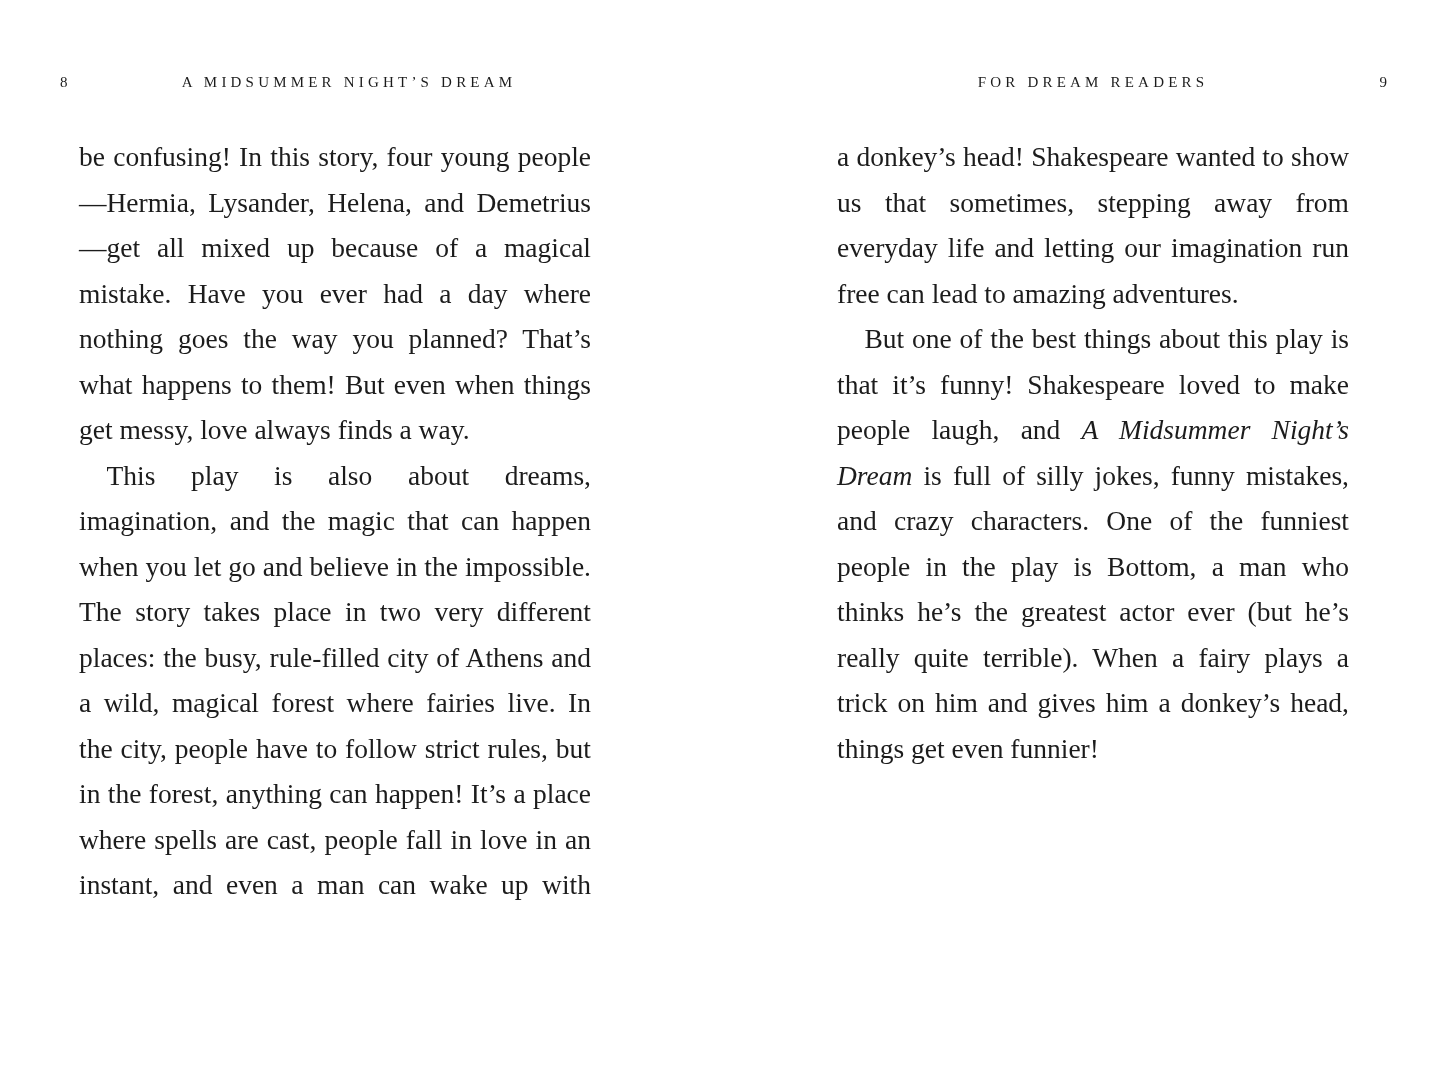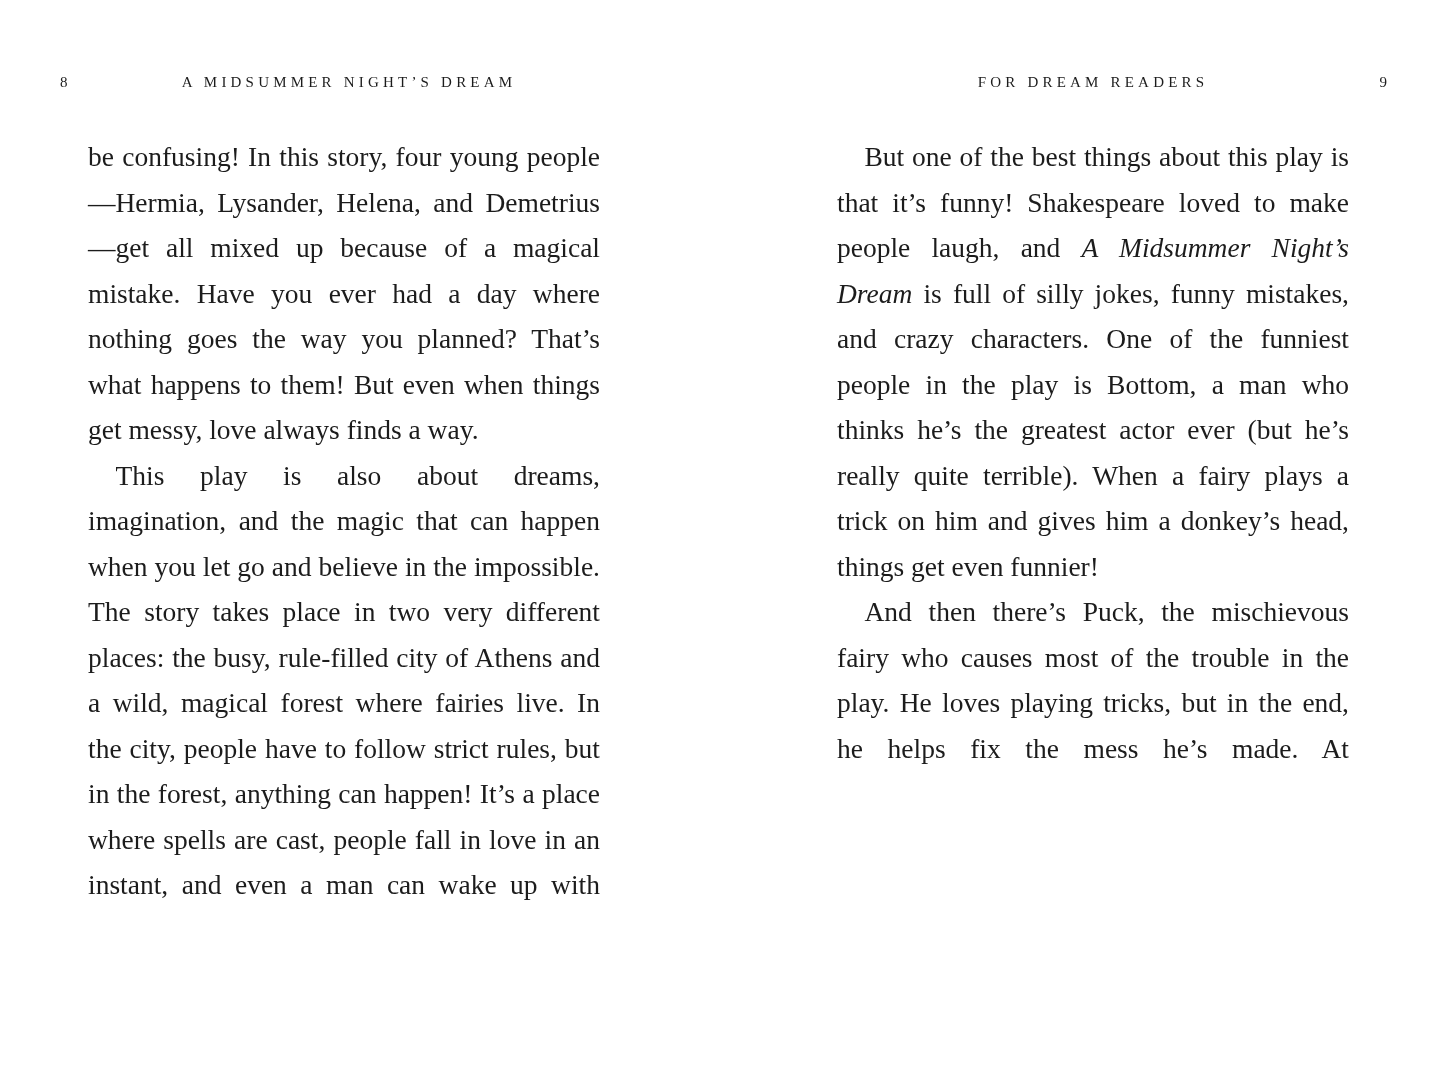--- a/index.html
+++ b/index.html
@@ -54,21 +54,21 @@
   .page-body{
     position:absolute;
     top:134px;
     width:512px;
     font-size:27.5px;
     line-height:45.5px;
     text-align:justify;
     text-justify:inter-word;
     hyphens:none;
   }
-  .page-left .page-body{ left:88px; }
+  .page-left .page-body{ left:79px; }
   .page-right .page-body{ left:115px; }
 
   .page-body p{
     margin:0;
     text-align:justify;
   }
   .page-body p.indent{ text-indent:1em; }
   .page-body p.continues{ text-align-last:justify; }
   .page-body em{ font-style:italic; }
 </style>
@@ -83,18 +83,18 @@
     <div class="page-body">
         <p><span>be confusing! In this story, four young people—Hermia, Lysander, Helena, and Demetrius—get all mixed up because of a magical mistake. Have you ever had a day where nothing goes the way you planned? That’s what happens to them! But even when things get messy, love always finds a way.</span></p>
         <p class="indent continues"><span>This play is also about dreams, imagination, and the magic that can happen when you let go and believe in the impossible. The story takes place in two very different places: the busy, rule-filled city of Athens and a wild, magical forest where fairies live. In the city, people have to follow strict rules, but in the forest, anything can happen! It’s a place where spells are cast, people fall in love in an instant, and even a man can wake up with</span></p>
       </div>
   </div>
 
   <div class="page page-right">
     <div class="running-header">FOR DREAM READERS</div>
     <span class="folio folio-right">9</span>
     <div class="page-body">
+        <p><span>a donkey’s head! Shakespeare wanted to show us that sometimes, stepping away from everyday life and letting our imagination run free can lead to amazing adventures.</span></p>
         <p class="indent"><span>But one of the best things about this play is that it’s funny! Shakespeare loved to make people laugh, and </span><em>A Midsummer Night’s Dream</em><span> is full of silly jokes, funny mistakes, and crazy characters. One of the funniest people in the play is Bottom, a man who thinks he’s the greatest actor ever (but he’s really quite terrible). When a fairy plays a trick on him and gives him a donkey’s head, things get even funnier!</span></p>
-        <p class="indent continues"><span>And then there’s Puck, the mischievous fairy who causes most of the trouble in the play. He loves playing tricks, but in the end, he helps fix the mess he’s made. At</span></p>
       </div>
   </div>
 
 </div>
 
 </body></html>

